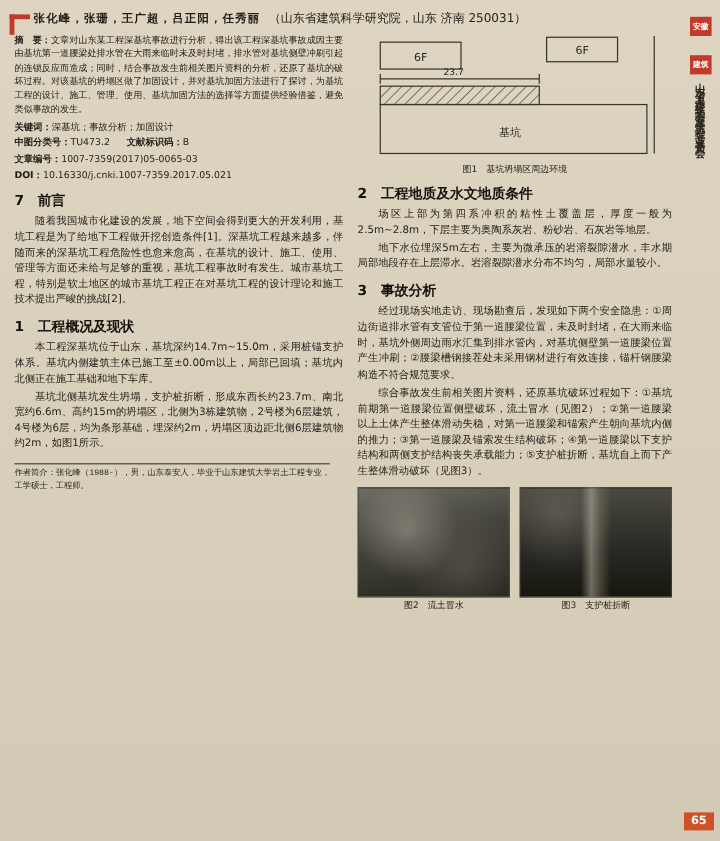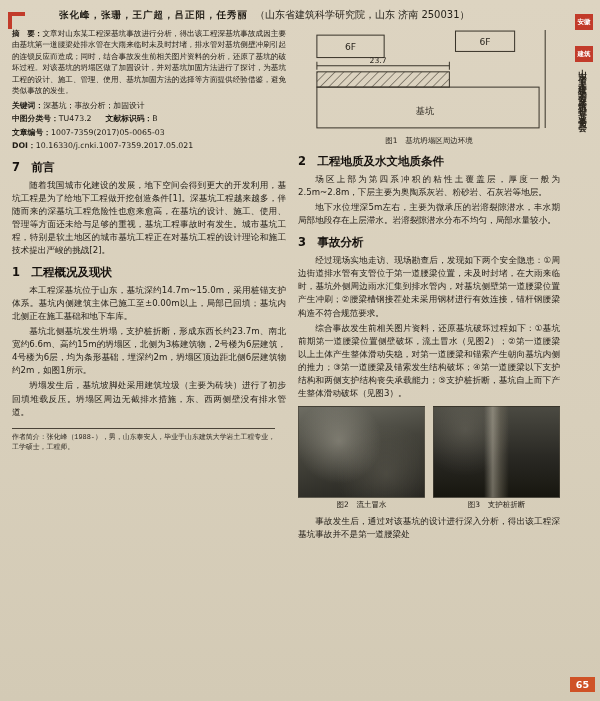--- a/index.html
+++ b/index.html
@@ -7,21 +7,21 @@
     position:relative; width:600px; height:701px; margin:0 auto;
     background:linear-gradient(180deg,#ddd4c1 0%,#d8cfbb 60%,#d3cab5 100%);
     overflow:hidden; font-family:"DejaVu Sans", sans-serif; color:#211d16;
   }
   .corner-tl { position:absolute; left:8px; top:12px; width:13px; height:13px;
     border-left:4px solid #c23b2a; border-top:4px solid #c23b2a; }
   .content { position:absolute; left:12px; top:6px; width:548px; }
   .title { margin:16px 0 6px 0; font-size:16.5px; font-weight:bold; text-align:center;
     letter-spacing:1px; color:#171310; }
   .authors-row { margin:2px 0 6px 16px; font-size:9.5px; }
-  .authors { font-weight:bold; letter-spacing:1px;margin-left:31px; }
+  .authors { font-weight:bold; letter-spacing:1px; }
   .affiliation { font-size:10px; margin-left:4px; }
   .cols { display:flex; gap:12px; margin-top:6px; }
   .col-left { width:274px; flex:none; }
   .col-right { flex:1; min-width:0; }
   .abstract { margin:0 0 4px 0; font-size:7.6px; line-height:1.5; text-align:justify; color:#26211a; }
   .abstract b { font-weight:bold; }
   .meta-line { margin:1px 0; font-size:7.8px; line-height:1.55; }
   .meta-line b { font-weight:bold; }
   .meta-gap { display:inline-block; width:14px; }
   .sec { margin:8px 0 4px 0; font-size:11.5px; font-weight:bold; color:#15110d; }
@@ -79,21 +79,20 @@
         <p class="meta-line"><b>中图分类号：</b><span>TU473.2</span><span class="meta-gap"></span><b>文献标识码：</b><span>B</span></p>
         <p class="meta-line"><b>文章编号：</b><span>1007-7359(2017)05-0065-03</span></p>
         <p class="meta-line"><b>DOI：</b><span>10.16330/j.cnki.1007-7359.2017.05.021</span></p>
 
         <h2 class="sec">7　前言</h2>
         <p class="para">随着我国城市化建设的发展，地下空间会得到更大的开发利用，基坑工程是为了给地下工程做开挖创造条件[1]。深基坑工程越来越多，伴随而来的深基坑工程危险性也愈来愈高，在基坑的设计、施工、使用、管理等方面还未给与足够的重视，基坑工程事故时有发生。城市基坑工程，特别是软土地区的城市基坑工程正在对基坑工程的设计理论和施工技术提出严峻的挑战[2]。</p>
 
         <h2 class="sec">1　工程概况及现状</h2>
         <p class="para">本工程深基坑位于山东，基坑深约14.7m~15.0m，采用桩锚支护体系。基坑内侧建筑主体已施工至±0.00m以上，局部已回填；基坑内北侧正在施工基础和地下车库。</p>
         <p class="para">基坑北侧基坑发生坍塌，支护桩折断，形成东西长约23.7m、南北宽约6.6m、高约15m的坍塌区，北侧为3栋建筑物，2号楼为6层建筑，4号楼为6层，均为条形基础，埋深约2m，坍塌区顶边距北侧6层建筑物约2m，如图1所示。</p>
-        <p class="para">坍塌发生后，基坑坡脚处采用建筑垃圾（主要为砖块）进行了初步回填堆载反压。坍塌区周边无截排水措施，东、西两侧壁没有排水管道。</p>
 
         <div class="footnote">作者简介：张化峰（1988-），男，山东泰安人，毕业于山东建筑大学岩土工程专业，工学硕士，工程师。</div>
       </div>
 
       <div class="col-right">
         <figure class="fig1" style="margin:0">
           <svg class="fig1-svg" viewBox="0 0 252 104">
             <defs>
               <pattern id="hatch" width="6" height="6" patternUnits="userSpaceOnUse" patternTransform="rotate(45)">
                 <line x1="0" y1="0" x2="0" y2="6" stroke="#3a352b" stroke-width="1"></line>
@@ -125,21 +124,20 @@
 
         <div class="photos">
           <div class="photo photo-a"></div>
           <div class="photo photo-b"></div>
         </div>
         <div class="photo-caps">
           <span class="figcap">图2　流土冒水</span>
           <span class="figcap">图3　支护桩折断</span>
         </div>
 
-        <p class="para closing">事故发生后，通过对该基坑的设计进行深入分析，得出该工程深基坑事故并不是第一道腰梁处</p>
       </div>
 
     </div>
   </div>
 
   <div class="sidebar">
     <div class="badge-col">
       <div class="badge-sq">安徽</div>
       <div class="badge-sq">建筑</div>
     </div>

